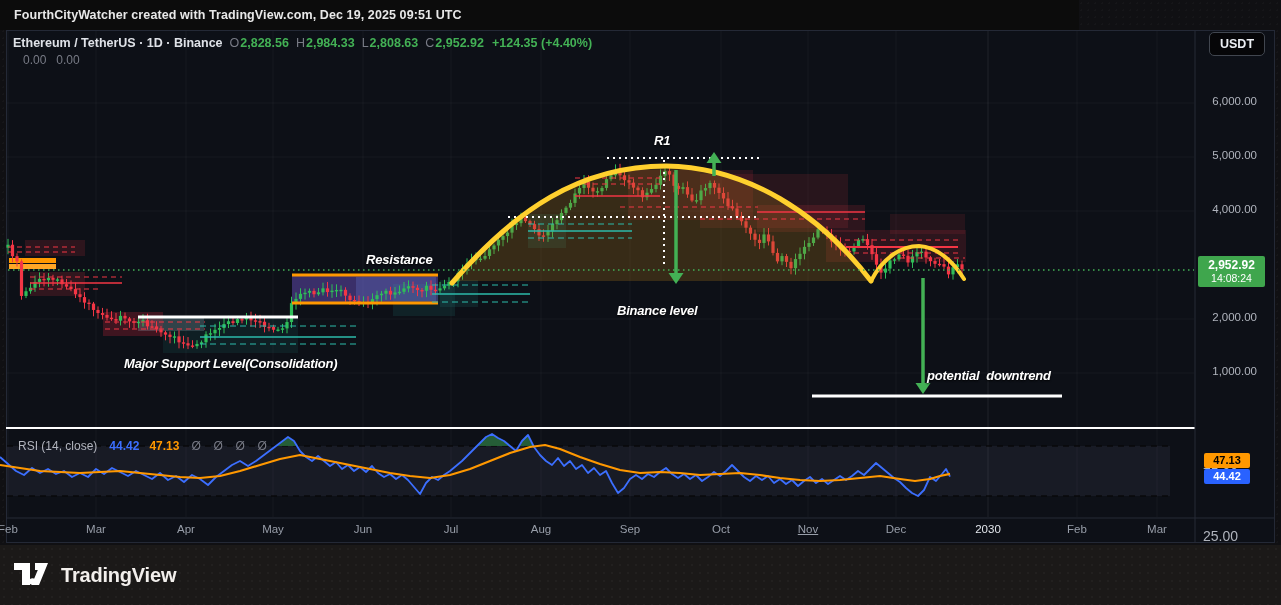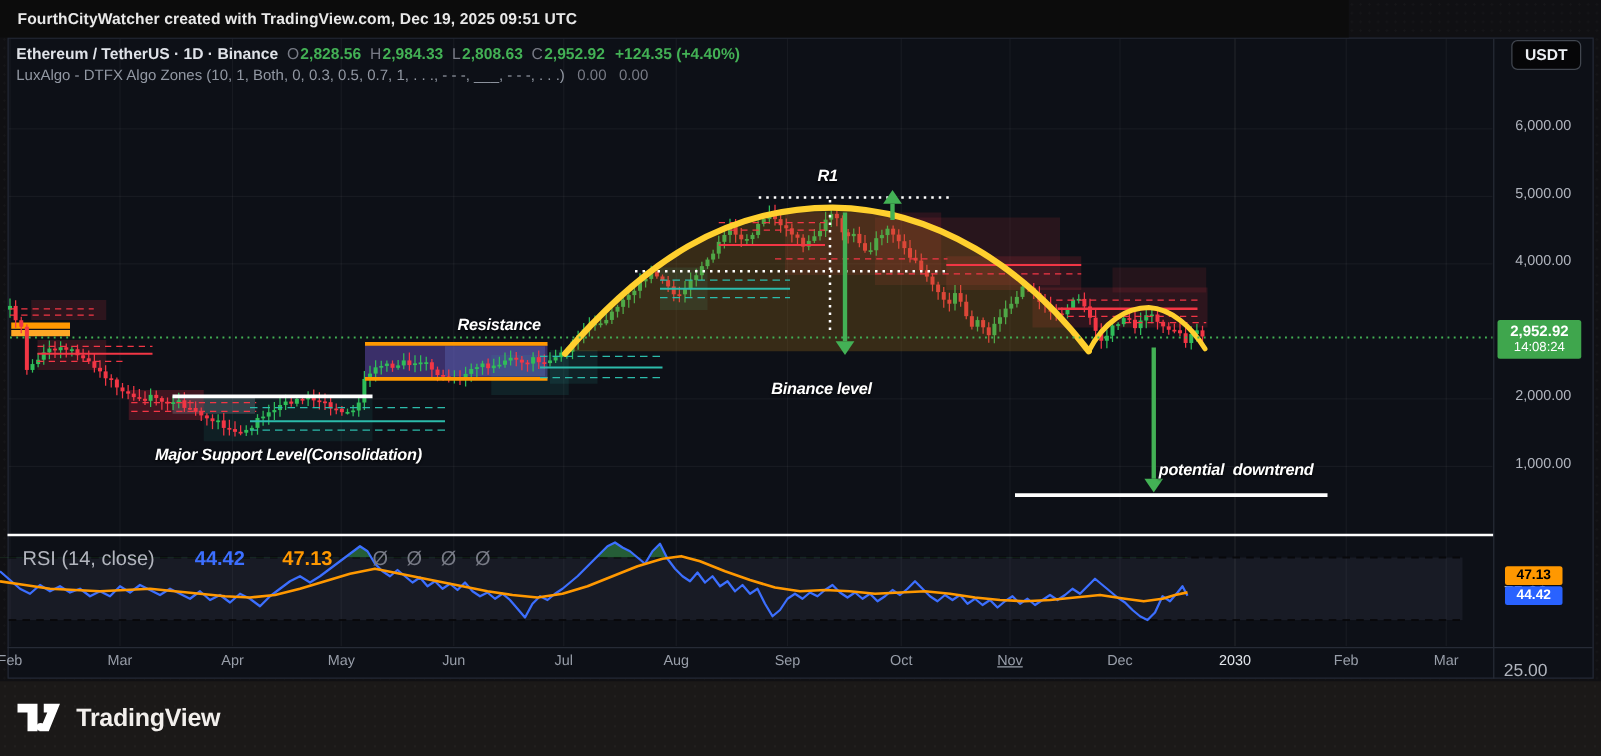--- a/index.html
+++ b/index.html
@@ -44,21 +44,21 @@
   .price-chip {
     position:absolute; left:1198px; width:67px; height:31px; border-radius:2px;
     color:#fff; text-align:center; z-index:3; padding-top:2px;
   }
   .price-chip .l1 { font-size:12px; font-weight:700; line-height:14px; }
   .price-chip .l2 { font-size:10.5px; line-height:13px; }
   .chip {
     position:absolute; left:1204px; width:46px; height:15px; border-radius:2px;
     font-size:11px; font-weight:700; text-align:center; line-height:15px; z-index:3;
   }
-  .rsi-legend { left:18px; top:439px; font-size:16px; display:flex; align-items:center; white-space:pre;gap:20px; }
+  .rsi-legend { left:18px; top:439px; font-size:12px; display:flex; align-items:center; white-space:pre; }
   .rsi-name { color:#b2b5be; }
   .rsi-val  { margin-left:12px; font-weight:600; }
   .rsi-ma   { margin-left:10px; font-weight:600; }
   .rsi-ph   { margin-left:12px; color:#787b86; letter-spacing:2px; }
   .ann {
     position:absolute; color:#ffffff; font-weight:700; font-size:13px;
     letter-spacing:-0.2px; white-space:pre; z-index:5;
     text-shadow:0 1px 2px rgba(0,0,0,0.9);
     font-style:italic;
   }
@@ -605,21 +605,20 @@
     <line x1="6" y1="518" x2="1274" y2="518" stroke="#262b36" stroke-width="1"></line>
   </svg>
 
 <div class="overlay legend-row1">
   <span class="legend-sym">Ethereum / TetherUS · 1D · Binance</span>
   <span style="display:flex;"><span class="ol">O</span><span class="ov" style="color: rgb(67, 177, 85);">2,828.56</span><span class="ol">H</span><span class="ov" style="color: rgb(67, 177, 85);">2,984.33</span><span class="ol">L</span><span class="ov" style="color: rgb(67, 177, 85);">2,808.63</span><span class="ol">C</span><span class="ov" style="color: rgb(67, 177, 85);">2,952.92</span></span>
   <span class="legend-chg" style="color: rgb(67, 177, 85);">+124.35 (+4.40%)</span>
 </div>
 
 <div class="overlay legend-row2">
-  <span>LuxAlgo - DTFX Algo Zones (10, 1, Both, 0, 0.3, 0.5, 0.7, 1, . . ., - - -, ___, - - -, . . .)</span>
   <span class="iv">0.00</span>
   <span class="iv">0.00</span>
 </div>
 
 <div class="overlay usdt-btn">USDT</div>
 
 <div class="overlay price-axis">
     <div class="ptick" style="top: 64px;">6,000.00</div>
     <div class="ptick" style="top: 118px;">5,000.00</div>
     <div class="ptick" style="top: 172px;">4,000.00</div>

